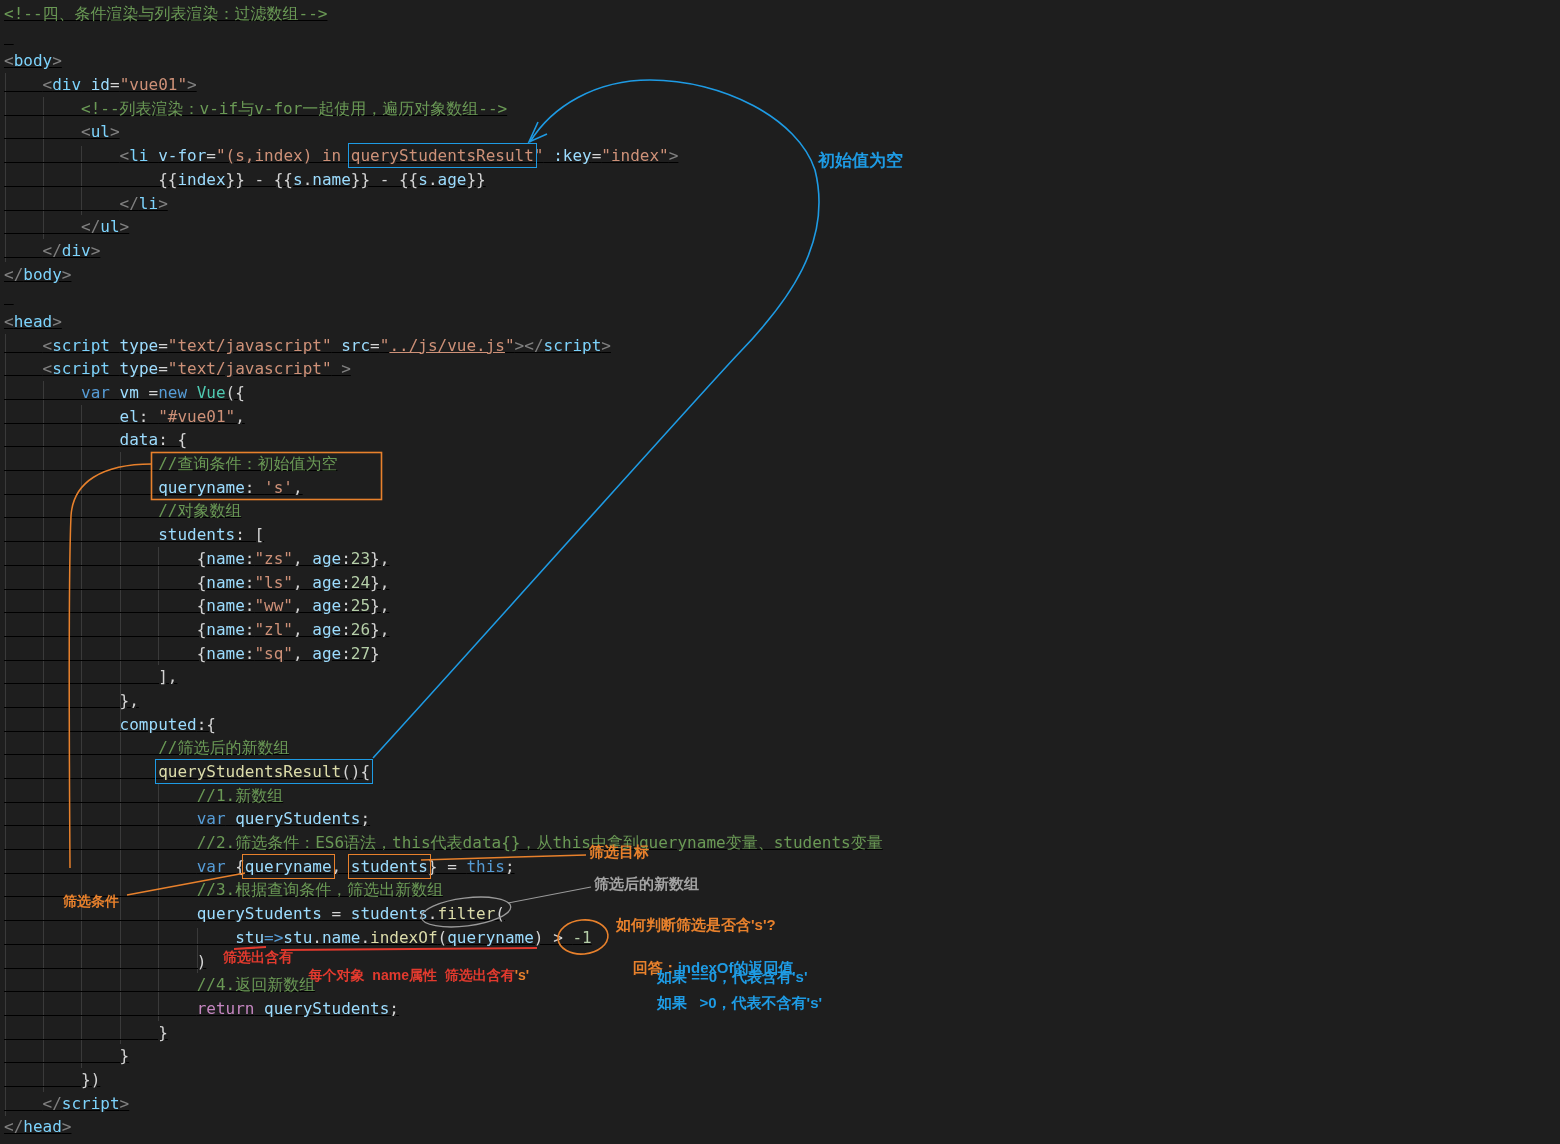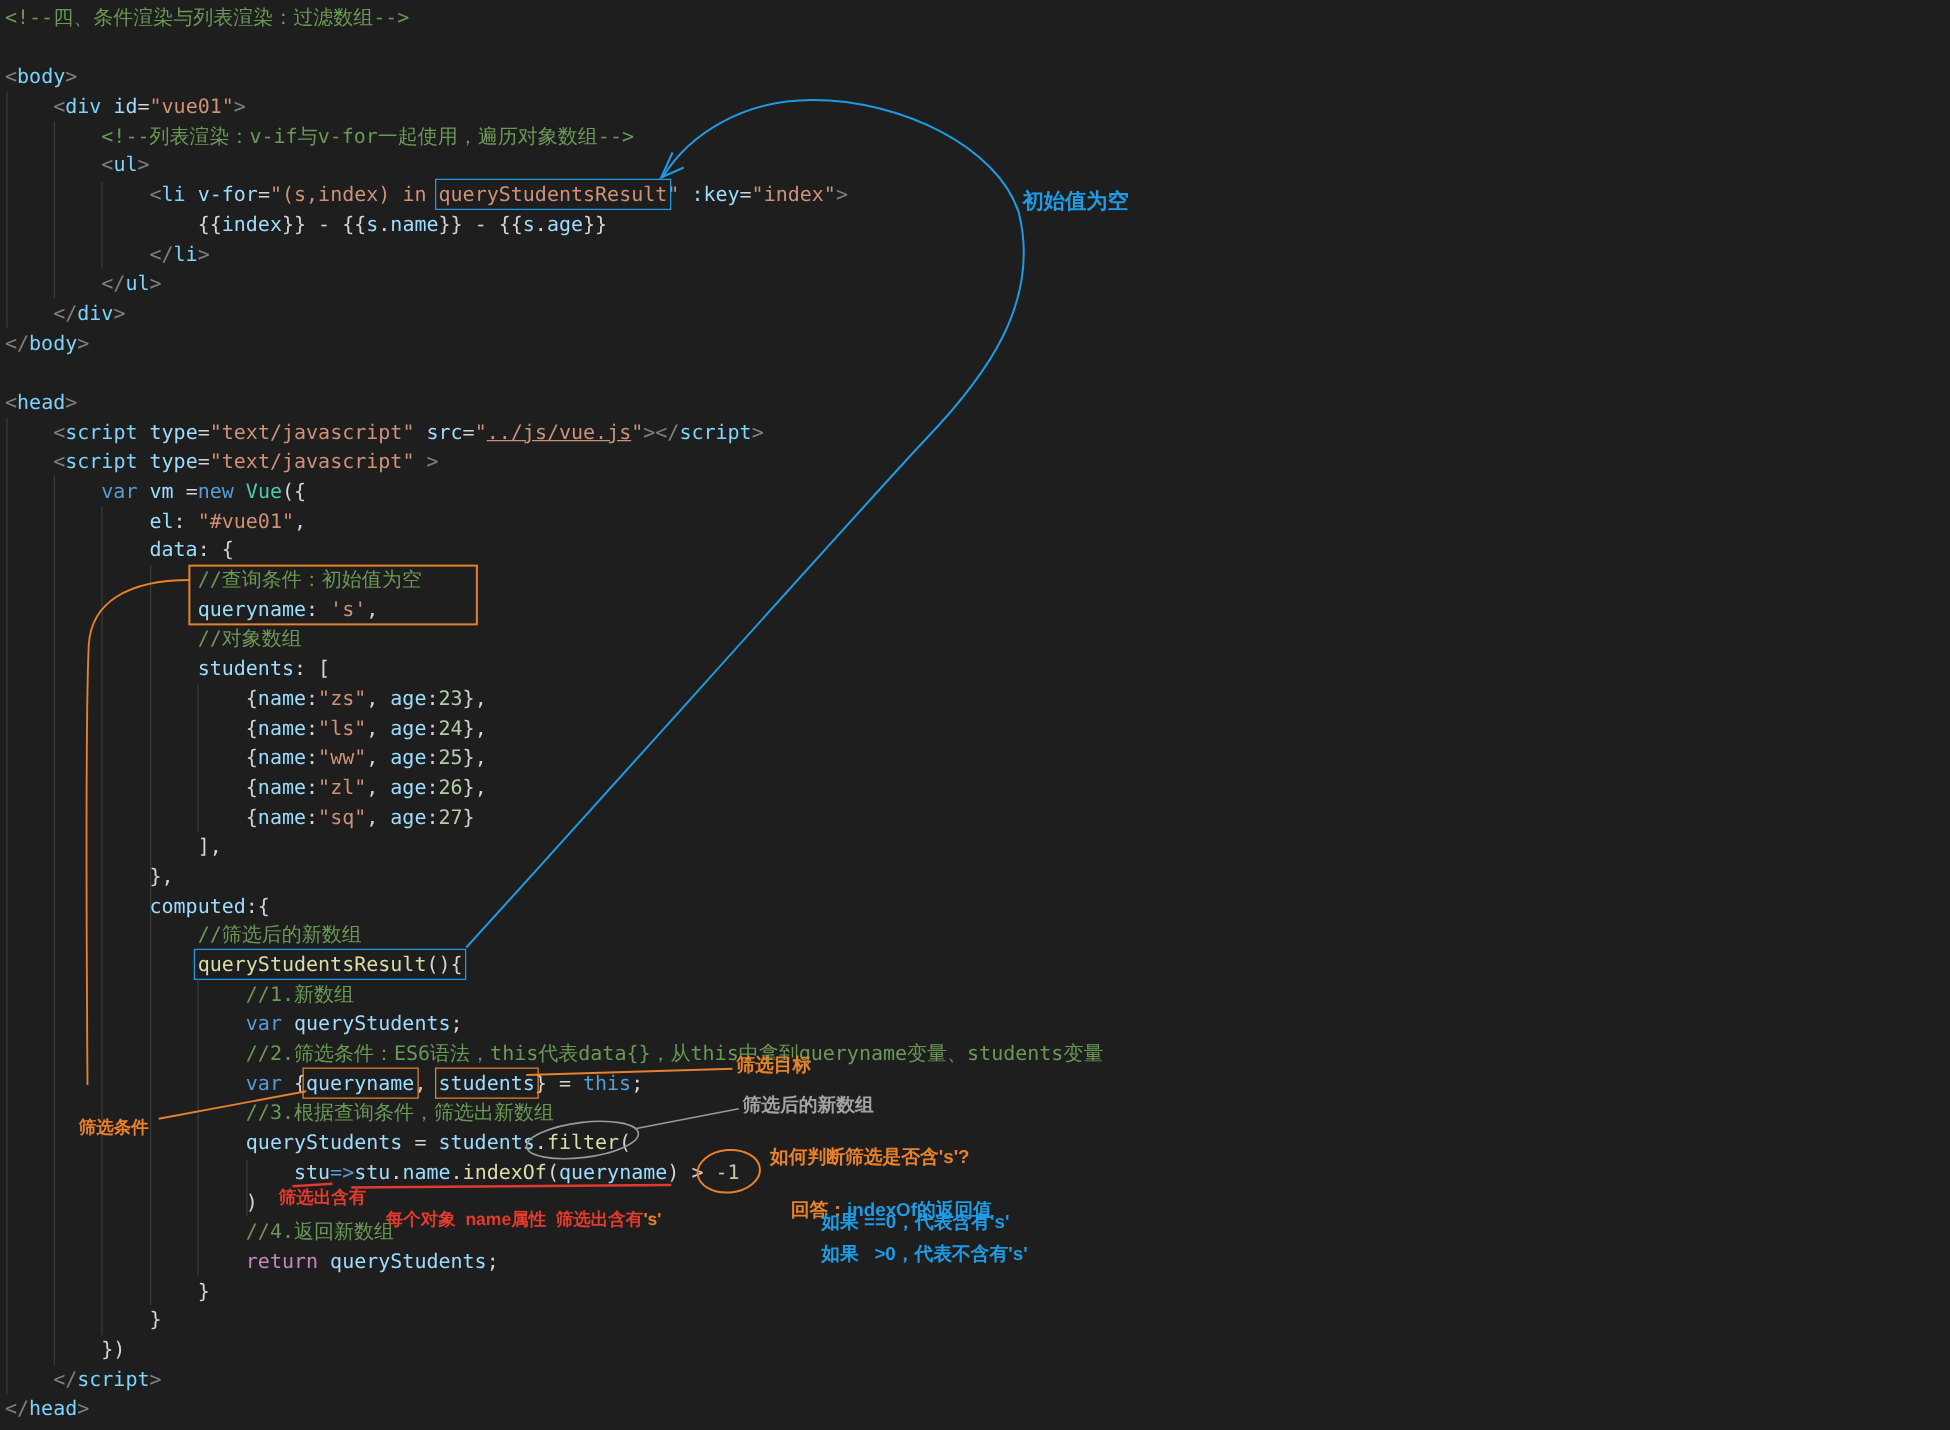--- a/index.html
+++ b/index.html
@@ -1,19 +1,19 @@
 <!DOCTYPE html>
 <html style="--ann-blue: #1e9be4; --ann-orange: #e8812c; --ann-red: #e23a2e; --ann-gray: #a3a3a3;"><head>
 <meta charset="utf-8">
 <style>
   html,body{margin:0;padding:0;background:#1e1e1e;}
   .stage{position:relative;width:1560px;height:1144px;background:#1e1e1e;overflow:hidden;
          font-family:"DejaVu Sans Mono","Liberation Mono",monospace;}
   .code{position:absolute;left:4px;top:2px;font-size:16px;line-height:23.7px;white-space:pre;}
-  .cl{height:23.7px;white-space:pre;}
+  .cl{height:23.7px;white-space:pre;text-decoration:underline;}
   
   .tk-pb{color:#808080}
   .tk-tg{color:#7dd3fc}
   .tk-at{color:#9cdcfe}
   .tk-st{color:#ce9178}
   .tk-su{color:#ce9178;text-decoration:underline;text-align:right;}
   .tk-cm{color:#6a9955}
   .tk-kw{color:#569cd6}
   .tk-id{color:#9cdcfe}
   .tk-fn{color:#dcdcaa}

